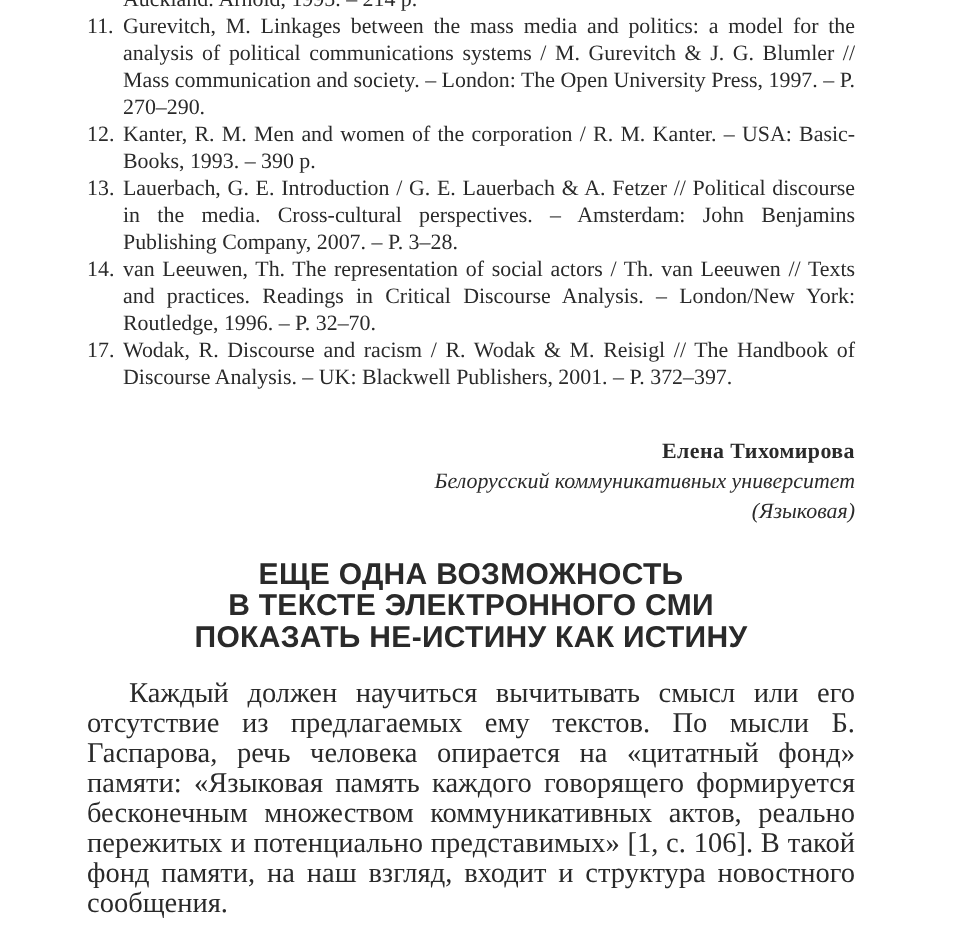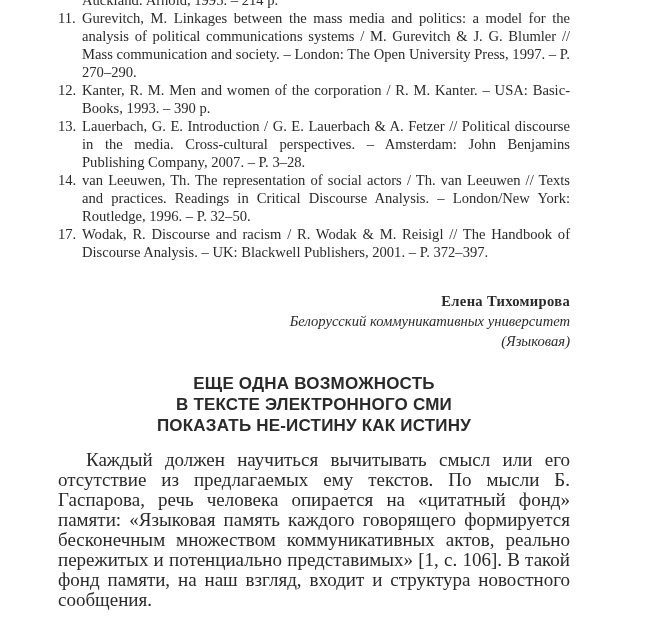--- a/index.html
+++ b/index.html
@@ -53,21 +53,21 @@
       letter-spacing: 0.3px;
     }
     .author-aff {
       font-style: italic;
     }
     .article-title {
       margin-top: 22px;
       text-align: center;
       font-family: "Liberation Sans", "DejaVu Sans", sans-serif;
       font-weight: bold;
-      font-size: 17px;
+      font-size: 20px;
       line-height: 21px;
       color: #2a2a2a;
       letter-spacing: 0.2px;
     }
     .body-text {
       margin-top: 8px;
       font-size: 19px;
       line-height: 20px;
       text-align: justify;
       text-indent: 28px;
@@ -90,21 +90,21 @@
     <li class="ref">
       <span class="num">12.</span>
       <span>Kanter, R. M. Men and women of the corporation / R. M. Kanter. – USA: Basic-Books, 1993. – 390 p.</span>
     </li>
     <li class="ref">
       <span class="num">13.</span>
       <span>Lauerbach, G. E. Introduction / G. E. Lauerbach &amp; A. Fetzer // Political discourse in the media. Cross-cultural perspectives. – Amsterdam: John Benjamins Publishing Company, 2007. – P. 3–28.</span>
     </li>
     <li class="ref">
       <span class="num">14.</span>
-      <span>van Leeuwen, Th. The representation of social actors / Th. van Leeuwen // Texts and practices. Readings in Critical Discourse Analysis. – London/New York: Routledge, 1996. – P. 32–50.</span>
+      <span>van Leeuwen, Th. The representation of social actors / Th. van Leeuwen // Texts and practices. Readings in Critical Discourse Analysis. – London/New York: Routledge, 1996. – P. 32–70.</span>
     </li>
     <li class="ref">
       <span class="num">17.</span>
       <span>Wodak, R. Discourse and racism / R. Wodak &amp; M. Reisigl // The Handbook of Discourse Analysis. – UK: Blackwell Publishers, 2001. – P. 372–397.</span>
     </li>
   </ol>
 
   <div class="author-block">
     <div class="author-name">Елена Тихомирова</div>
     <div class="author-aff">Белорусский коммуникативных университет</div>

